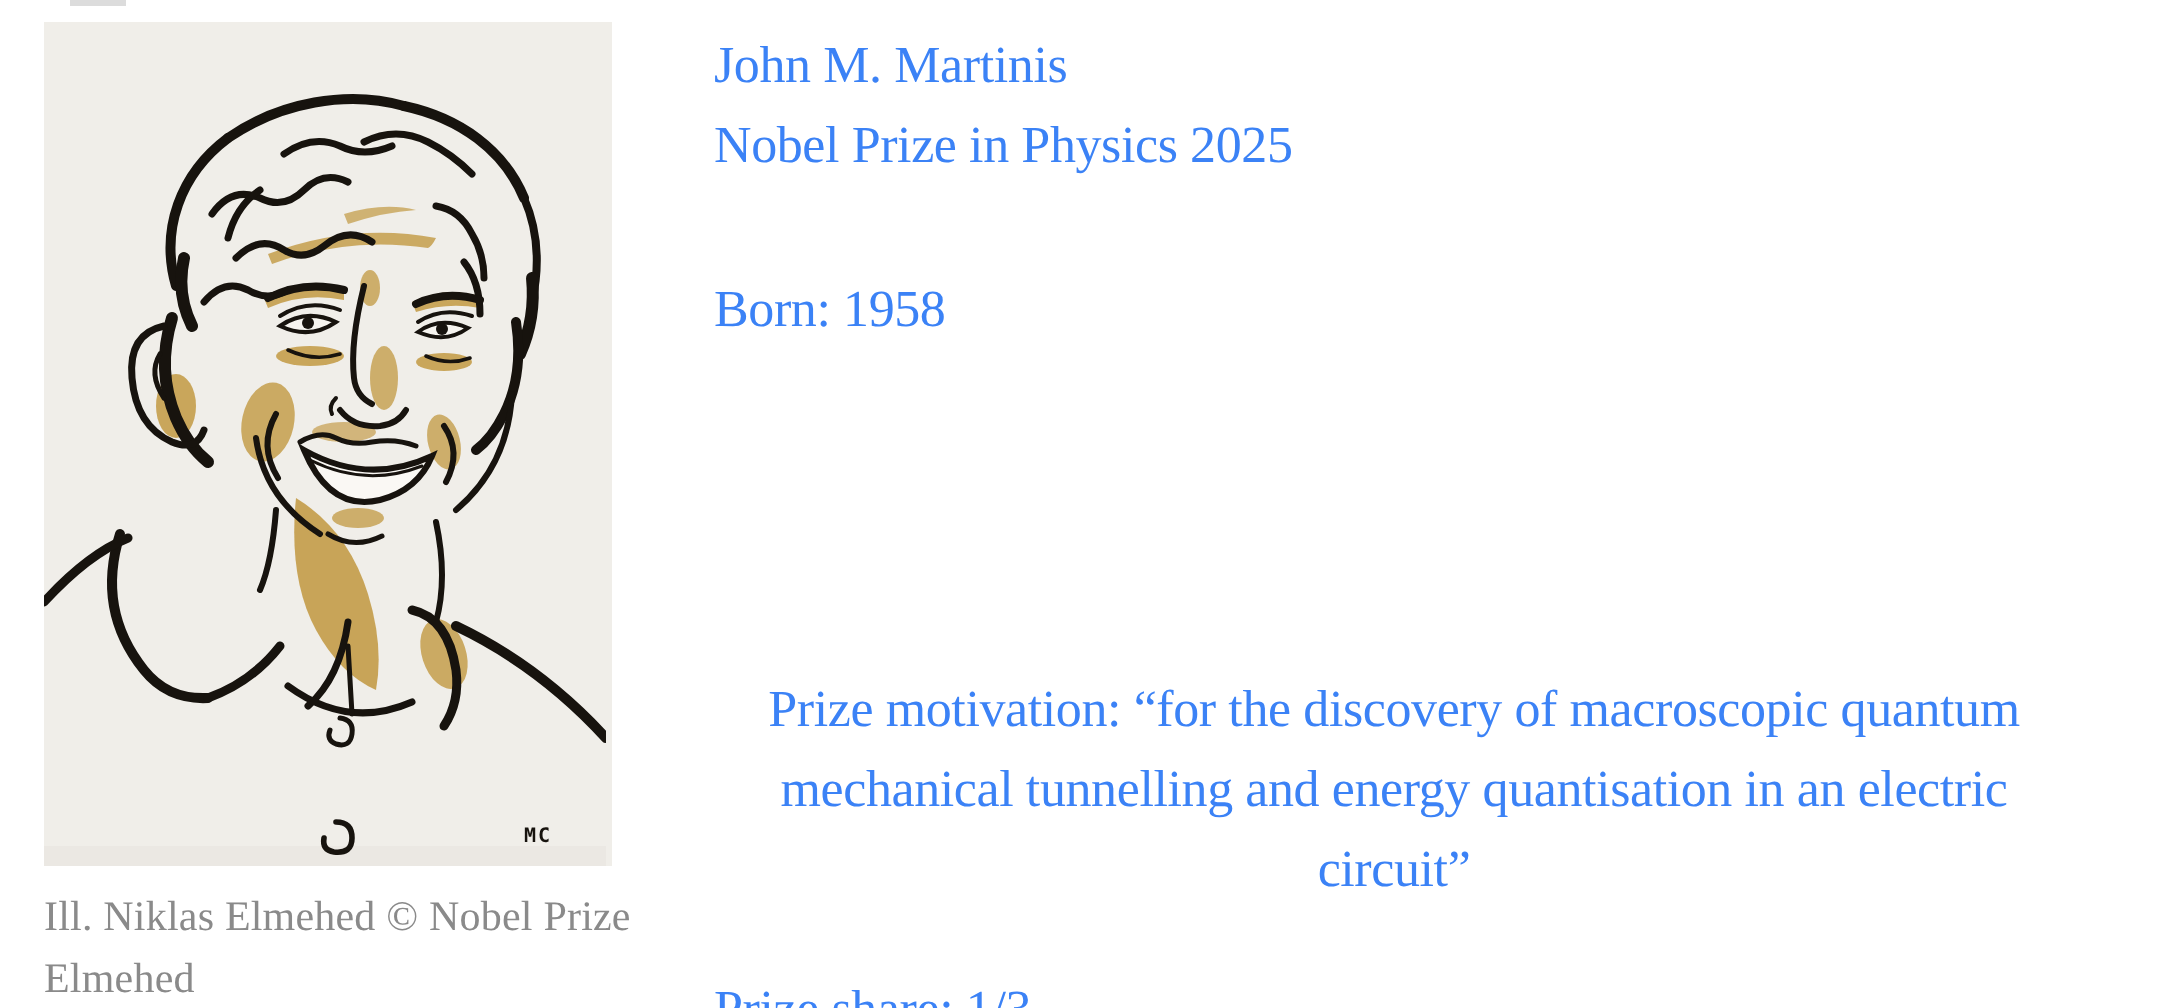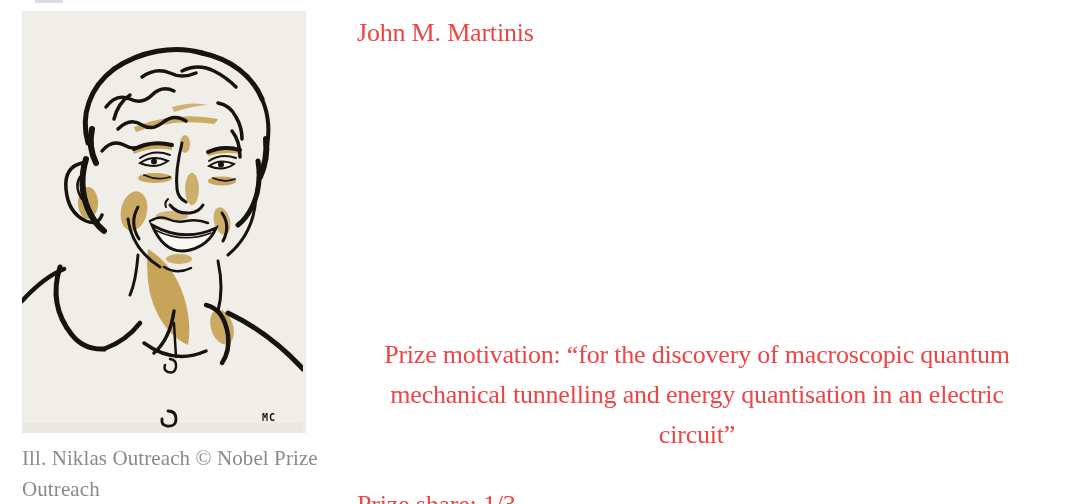--- a/index.html
+++ b/index.html
@@ -19,21 +19,21 @@
     background: #f0eee9;
   }
   .portrait-card svg { display: block; }
   .portrait-caption {
     position: absolute; left: 22px; top: 443px; width: 305px;
     font-size: 21px; line-height: 31px; color: #8a8a8a;
     letter-spacing: 0.1px;
   }
   .content {
     position: absolute; left: 357px; top: 0; width: 680px; height: 504px;
-    color: #ef4444; font-size: 26px; line-height: 40px;
+    color: #3b82f6; font-size: 26px; line-height: 40px;
     letter-spacing: -0.2px;
   }
   .content p { position: absolute; left: 0; margin: 0; width: 100%; }
   .p-name  { top: 13px; }
   .p-name span { display: block; }
   .p-born  { top: 135px; }
   .p-affil { top: 212px; }
   .p-motiv { top: 335px; text-align: center; }
   .p-share { top: 485px; }
 </style>
@@ -124,21 +124,23 @@
       <path d="M148,348 q7,1 6,8 q-1,7 -8,5 q-5,-2 -3,-7" stroke-width="2.5"></path>
     </g>
 
     <g>
       <path d="M146,400 q8,0 8,8 q0,8 -9,7 q-6,-1 -5,-7" stroke="#17130e" stroke-width="2.8" fill="none" stroke-linecap="round"></path>
       <text x="240" y="410" font-size="10" font-weight="bold" letter-spacing="1" fill="#17130e" font-family="DejaVu Sans Mono, monospace">MC</text>
     </g>
   </svg>
 </figure>
 
-<div class="portrait-caption">Ill. Niklas Outreach © Nobel Prize Outreach</div>
+<div class="portrait-caption">Ill. Niklas Elmehed © Nobel Prize Elmehed</div>
 
 <div class="content">
   <p class="p-name">
     <span>John M. Martinis</span>
+    <span>Nobel Prize in Physics 2025</span>
   </p>
+  <p class="p-born">Born: 1958</p>
   <p class="p-motiv">Prize motivation: “for the discovery of macroscopic quantum mechanical tunnelling and energy quantisation in an electric circuit”</p>
   <p class="p-share">Prize share: 1/3</p>
 </div>
 
 </body></html>

